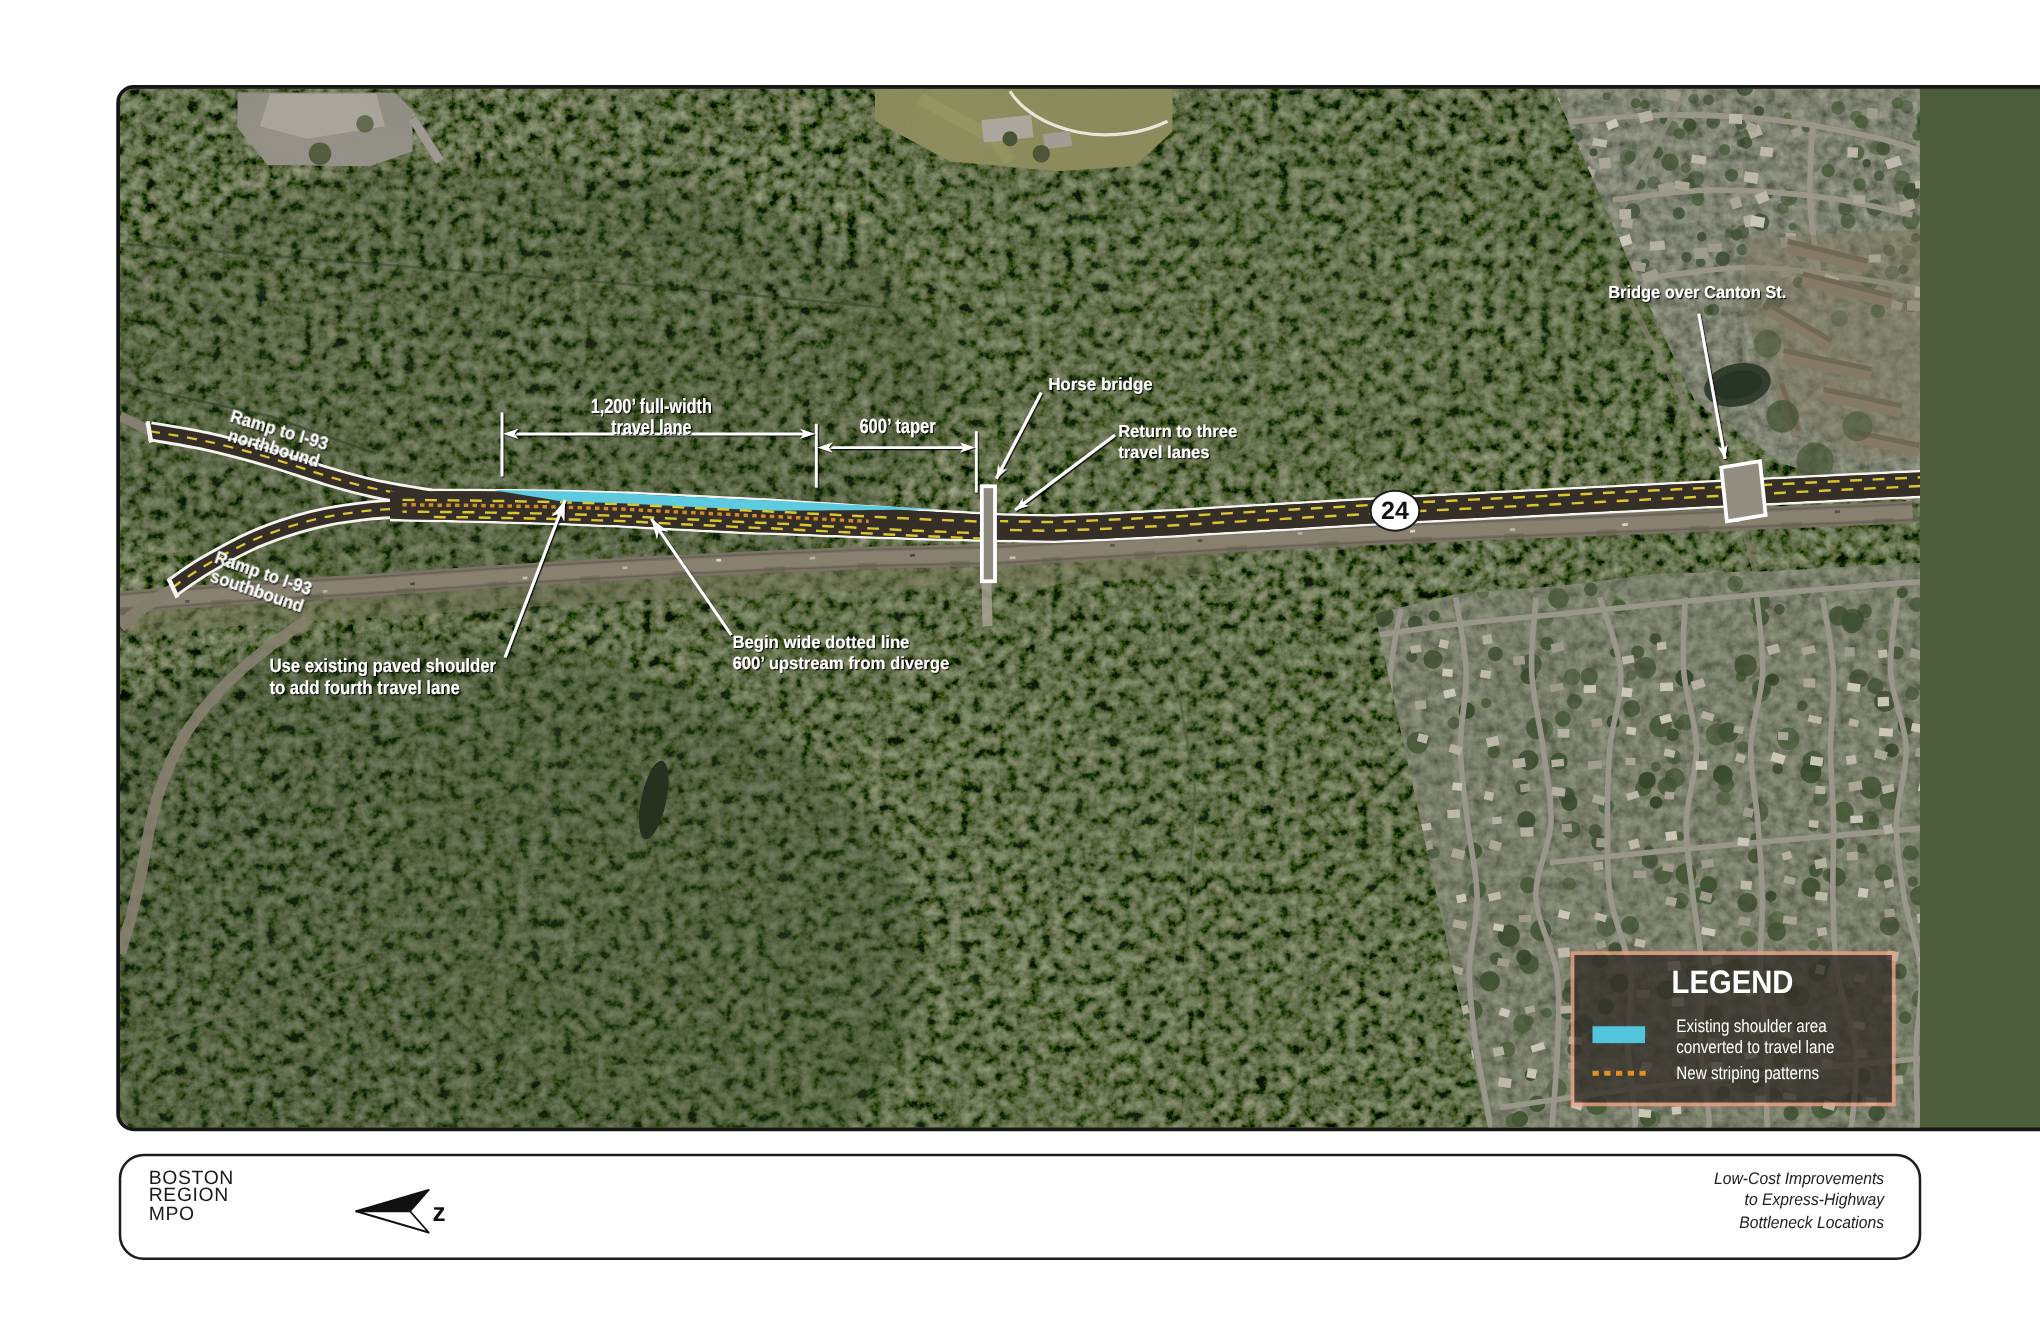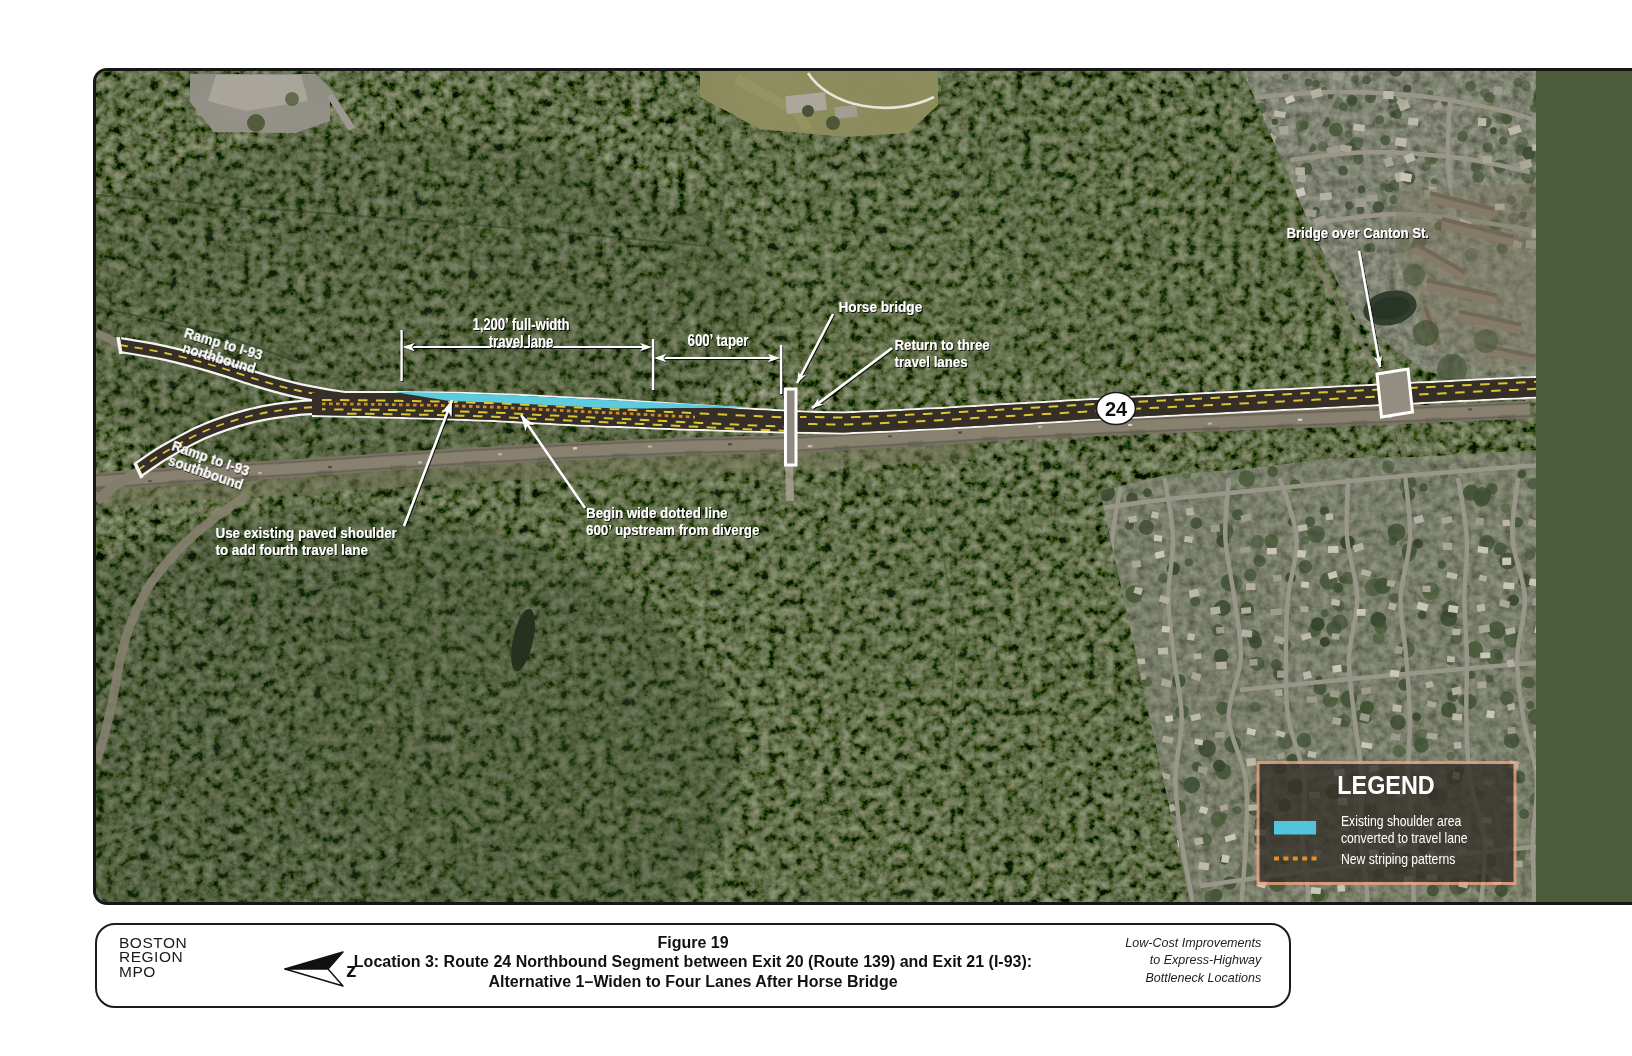--- a/index.html
+++ b/index.html
@@ -1,16 +1,16 @@
 <!DOCTYPE html>
 <html><head><meta charset="utf-8"><style>
 html,body{margin:0;padding:0;background:#ffffff;width:1632px;height:1056px;overflow:hidden}
 *{box-sizing:border-box}
 .map{position:absolute;left:93px;top:68px;width:1594px;height:837px;border:3px solid #161616;border-radius:14px;overflow:hidden;background:#4d5c3b}
-.bar{position:absolute;left:95px;top:922.5px;width:1196px;height:85px;border:2.5px solid #1c1c1c;border-radius:20px;background:#fff}
+.bar{position:absolute;left:95px;top:922.5px;width:1442px;height:85px;border:2.5px solid #1c1c1c;border-radius:20px;background:#fff}
 .mpo{position:absolute;left:22px;top:11px;font-family:"Liberation Sans",sans-serif;font-size:15.5px;color:#1a1a1a;line-height:14.5px;letter-spacing:0.5px}
 .title{position:absolute;left:0;top:8px;width:100%;text-align:center;font-family:"Liberation Sans",sans-serif;font-size:16px;font-weight:bold;color:#111;line-height:19.5px}
 .proj{position:absolute;right:28px;top:9px;text-align:right;font-family:"Liberation Sans",sans-serif;font-style:italic;font-size:13.5px;color:#222;line-height:17.5px;transform:scaleX(0.93);transform-origin:right center}
 </style></head><body>
 <div class="map">
 <svg width="1440" height="831" viewBox="0 0 1440 831" xmlns="http://www.w3.org/2000/svg">
 <defs>
 <filter id="forest" x="0" y="0" width="100%" height="100%">
           <feTurbulence type="fractalNoise" baseFrequency="0.11" numOctaves="5" seed="11"></feTurbulence>
           <feColorMatrix type="matrix" values="0.60 0 0 0 -0.18  0.60 0 0 0 -0.15  0.46 0 0 0 -0.163  0 0 0 0 1"></feColorMatrix>
@@ -805,14 +805,13 @@
       </g>
 </svg>
 </div>
 <div class="bar">
 <div class="mpo">BOSTON<br>REGION<br>MPO</div>
 <svg width="90" height="46" viewBox="0 0 90 46" style="position:absolute;left:186px;top:22px">
 <path d="M2,22 L60,5 L45,22 Z" fill="#111" stroke="#111" stroke-width="1.5" stroke-linejoin="round"></path>
 <path d="M2,22 L45,22 L60,39 Z" fill="#fff" stroke="#111" stroke-width="1.5" stroke-linejoin="round"></path>
 <text x="63" y="30" font-family="Liberation Sans, sans-serif" font-size="21" font-weight="bold" fill="#111">z</text>
 </svg>
-<div class="title">Figure 19<br>Location 3: Route 24 Northbound Segment between Exit 20 (Route 139) and Exit 21 (I-93):<br>Alternative 1–Widen to Four Lanes After Horse Bridge</div>
 <div class="proj">Low-Cost Improvements<br>to Express-Highway<br>Bottleneck Locations</div>
 </div>
 </body></html>

